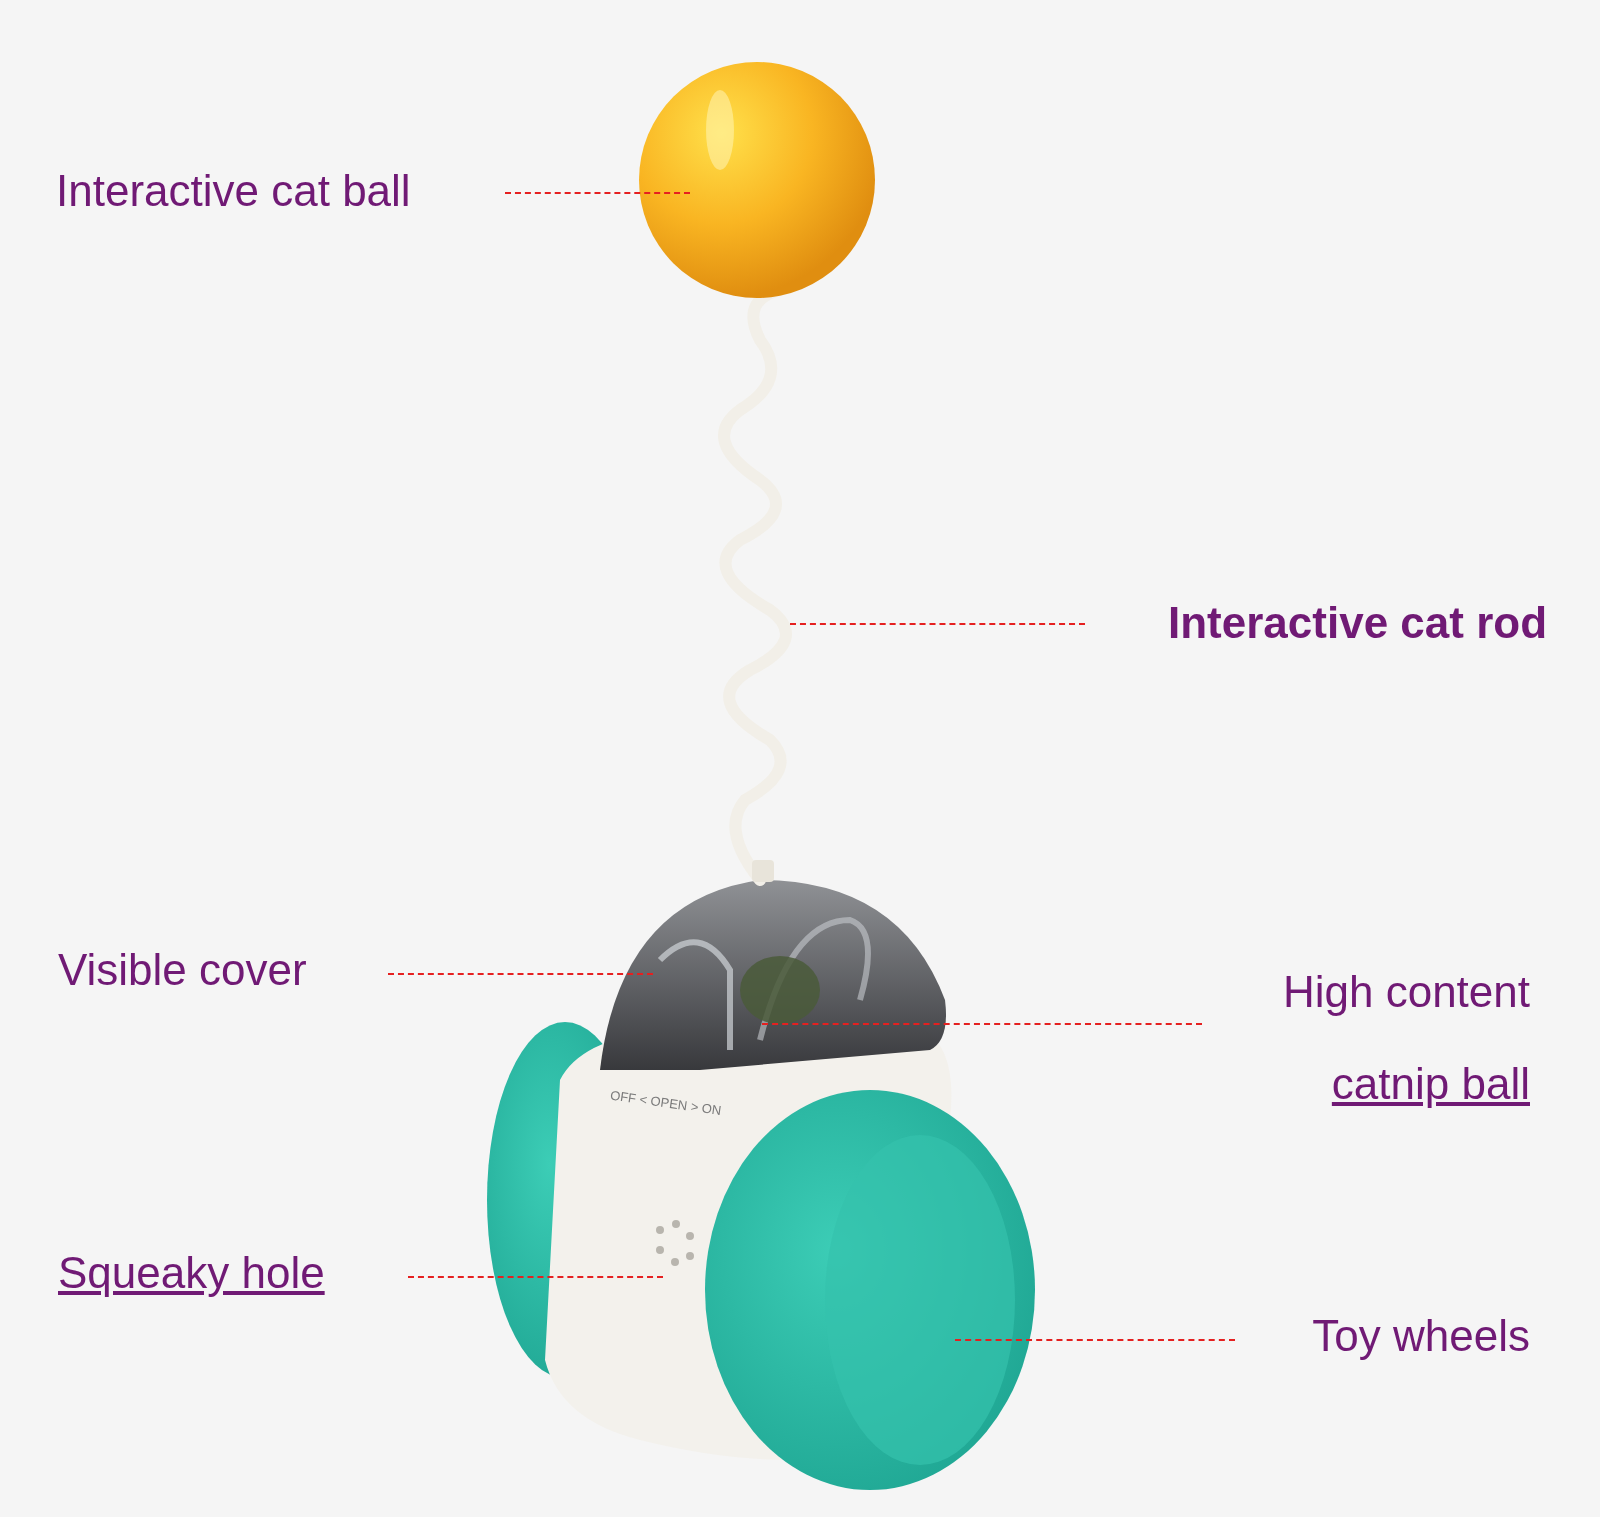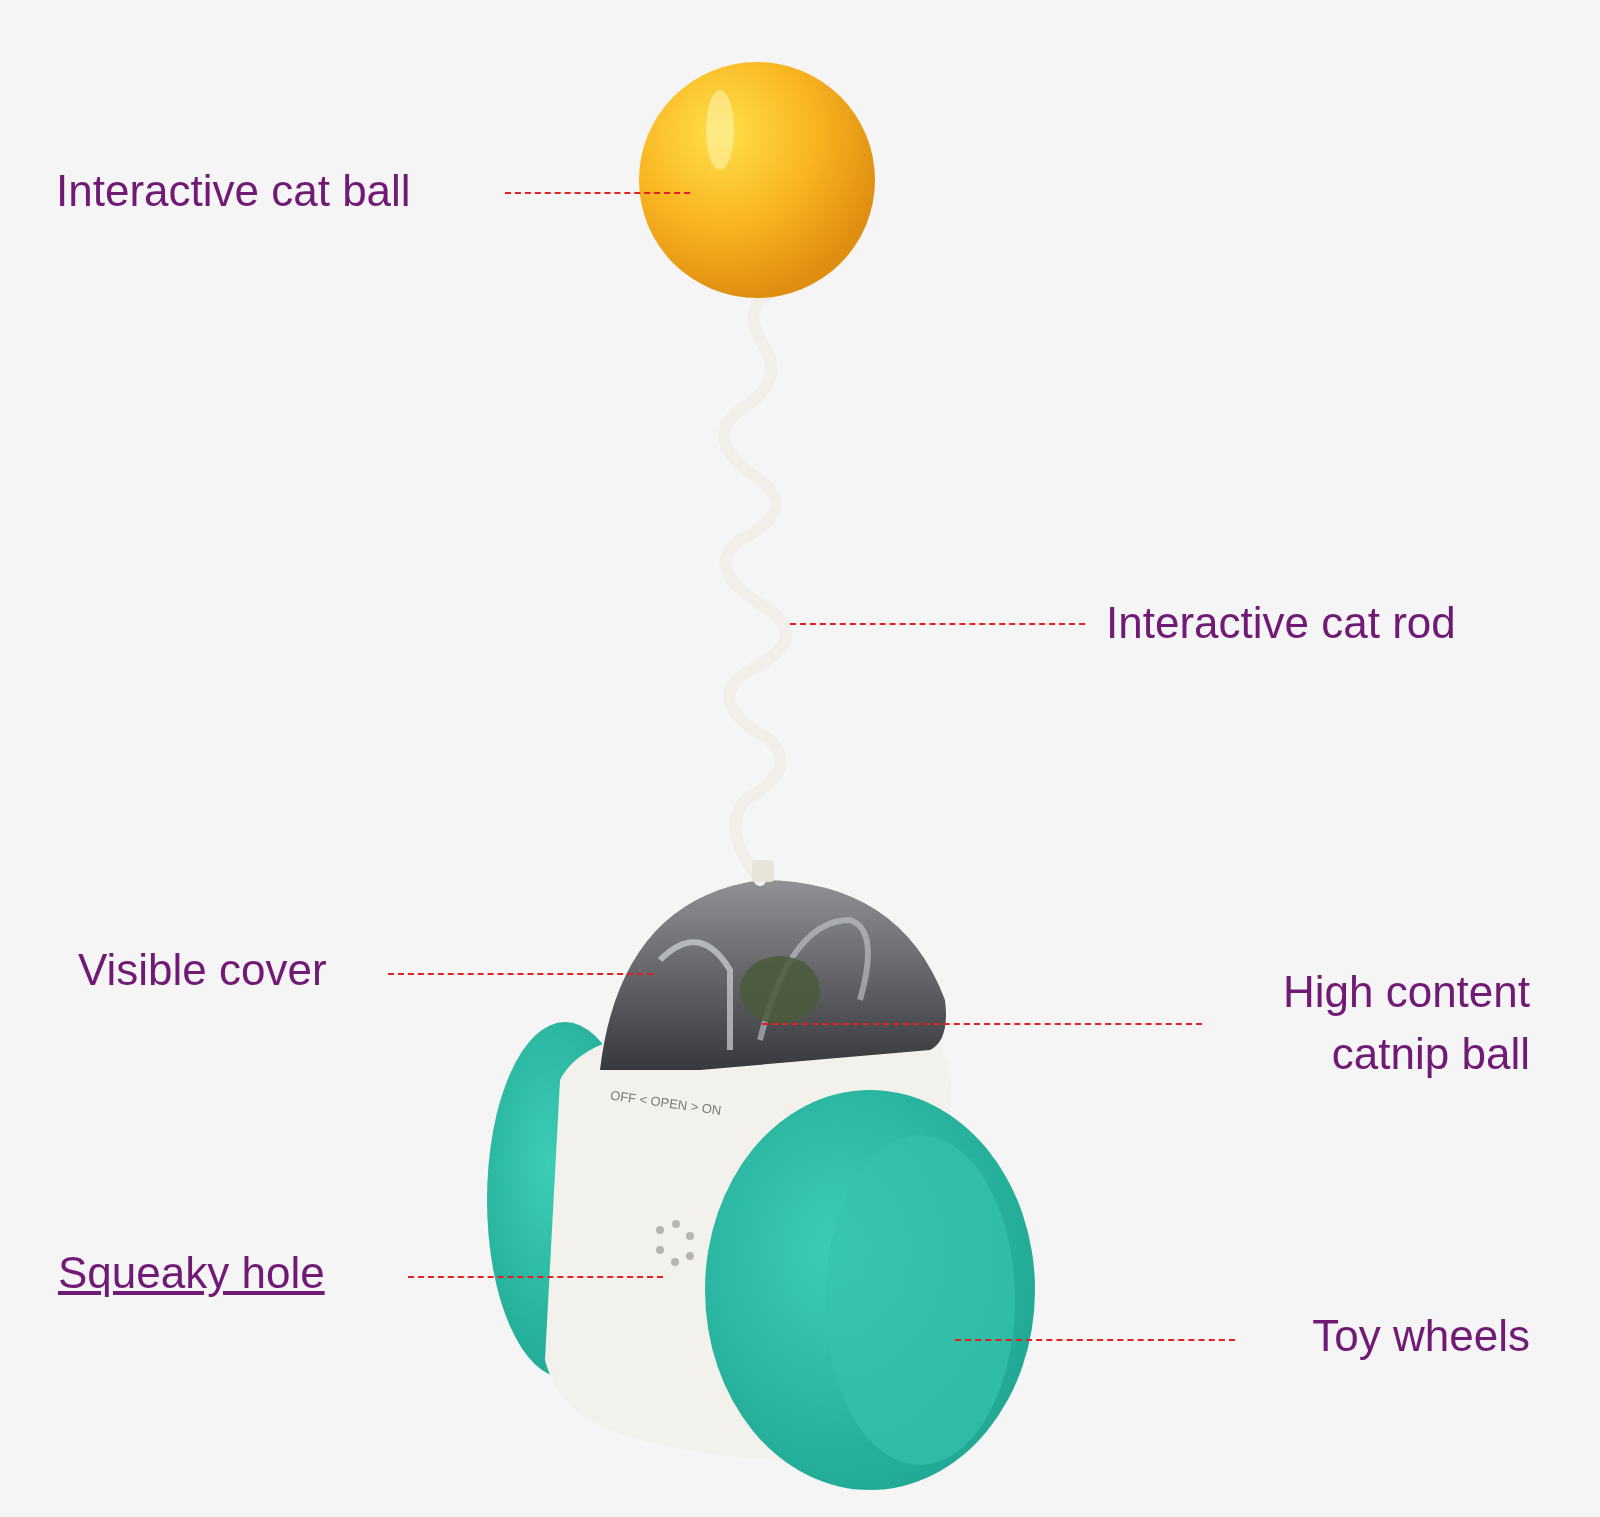--- a/index.html
+++ b/index.html
@@ -55,27 +55,27 @@
   <path d="M780 290 Q740 300 760 340 Q790 380 740 410 Q700 440 760 480 Q800 510 740 540 Q700 570 770 610 Q810 640 750 670 Q700 700 770 740 Q800 770 745 800 Q720 830 760 880" stroke="#f2efe8" stroke-width="12" fill="none" stroke-linecap="round"></path>
   <rect x="752" y="860" width="22" height="22" rx="4" fill="#e8e4da"></rect>
 
   <circle cx="757" cy="180" r="118" fill="url(#ballG)"></circle>
   <ellipse cx="720" cy="130" rx="14" ry="40" fill="#fff8c0" opacity="0.5"></ellipse>
 </svg>
 
 <div class="label" style="left:56px;top:160px;">Interactive cat ball</div>
 <div class="leader" style="left:505px;top:192px;width:185px;"></div>
 
-<div class="label" style="left:1106px;top:592px;">Interactive cat rod</div>
+<div class="label" style="left:1168px;top:592px;font-weight:bold;">Interactive cat rod</div>
 <div class="leader" style="left:790px;top:623px;width:295px;"></div>
 
-<div class="label" style="left:58px;top:939px;margin-left:20px;">Visible cover</div>
+<div class="label" style="left:58px;top:939px;">Visible cover</div>
 <div class="leader" style="left:388px;top:973px;width:265px;"></div>
 
 <div class="label right" style="right:70px;top:961px;margin-left:9px;">High content</div>
-<div class="label right" style="right:70px;top:1023px;">catnip ball</div>
+<div class="label right" style="right:70px;top:1053px;text-decoration:underline;">catnip ball</div>
 <div class="leader" style="left:762px;top:1023px;width:440px;"></div>
 
 <div class="label" style="left:58px;top:1242px;text-decoration:underline;">Squeaky hole</div>
 <div class="leader" style="left:408px;top:1276px;width:255px;"></div>
 
 <div class="label" style="right:70px;top:1305px;margin-left:36px;">Toy wheels</div>
 <div class="leader" style="left:955px;top:1339px;width:280px;"></div>
 
 </body></html>

